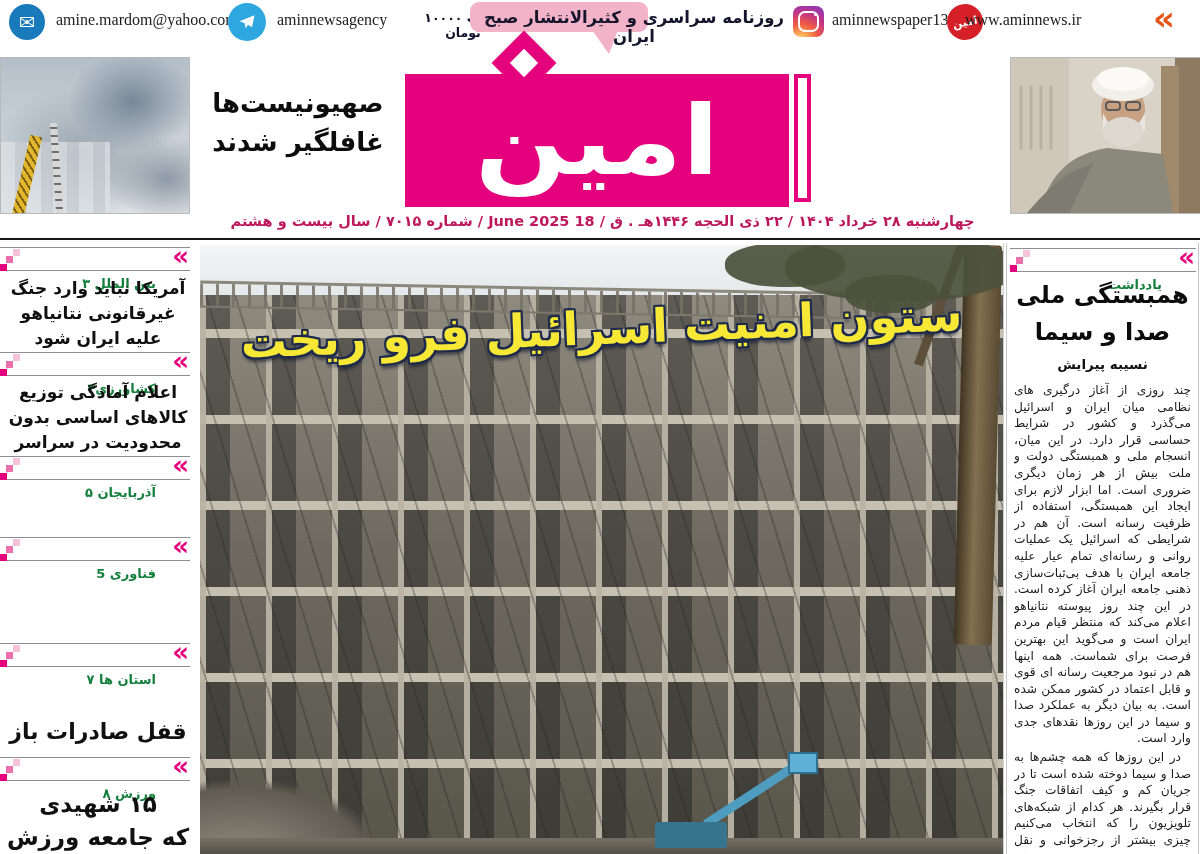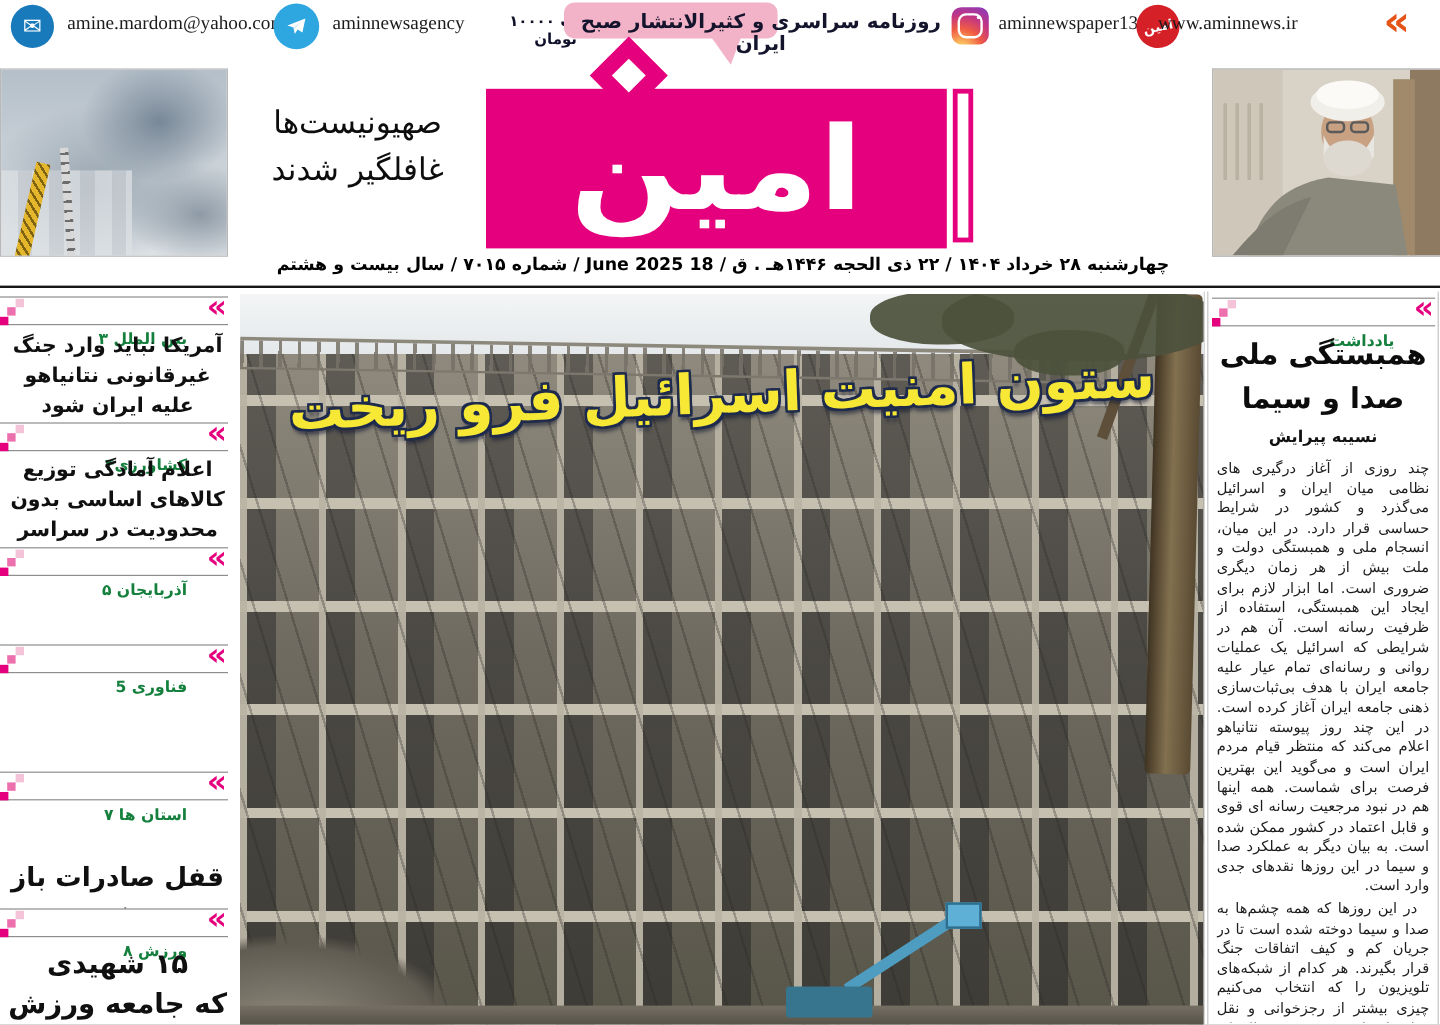--- a/index.html
+++ b/index.html
@@ -38,36 +38,36 @@
        radial-gradient(90px 70px at 70% 28%, rgba(116,132,148,.95), transparent 72%),
        radial-gradient(130px 95px at 42% 62%, rgba(142,156,168,.85), transparent 70%),
        radial-gradient(85px 60px at 88% 78%, rgba(118,132,146,.75), transparent 70%),
        linear-gradient(180deg,#b4bfc9,#ccd3d9 55%,#dde2e6);}
   .smoke-city{position:absolute;left:0;bottom:0;width:58%;height:46%;opacity:.75;
      background:repeating-linear-gradient(90deg,#dde1e4 0 14px,#c9ced3 14px 26px);}
   .smoke-crane1{position:absolute;left:20px;bottom:-4px;width:12px;height:82px;transform:rotate(13deg);
      background:repeating-linear-gradient(45deg,#e3b62c 0 4px,#7c6212 4px 6px);}
   .smoke-crane2{position:absolute;left:52px;bottom:-2px;width:7px;height:92px;transform:rotate(-4deg);
      background:repeating-linear-gradient(0deg,#d8d8d8 0 6px,#6d6d6d 6px 8px);}
-  .mh-headline{position:absolute;direction:rtl;text-align:center;font-weight:normal;color:#0d0d0d;
+  .mh-headline{position:absolute;direction:rtl;text-align:center;font-weight:bold;color:#0d0d0d;
                white-space:pre-line;}
   .mh-left{left:192px;top:84px;width:212px;font-size:26px;line-height:39px;}
   .mh-right{left:812px;top:86px;width:198px;font-size:28px;line-height:41px;}
   .logo-band{position:absolute;left:405px;top:74px;width:384px;height:133px;background:#e5007d;}
   .logo-text{position:absolute;inset:0;display:flex;align-items:center;justify-content:center;
              color:#fff;font-weight:bold;font-size:96px;direction:rtl;transform:scaleX(1.12);}
   .logo-diamond{position:absolute;transform:rotate(45deg);}
   .ld-outer{left:96px;top:-34px;width:46px;height:46px;background:#e5007d;}
   .ld-inner{left:109px;top:-21px;width:20px;height:20px;background:#fff;}
   .pinkbar{position:absolute;left:794px;top:74px;width:17px;height:128px;box-sizing:border-box;
            border:4px solid #e5007d;background:#fff;}
   .ph-cleric{left:1010px;top:57px;width:190px;height:155px;}
   
   .dateline{position:absolute;left:200px;top:213px;width:805px;text-align:center;direction:rtl;
-            font-weight:bold;font-size:14.5px;color:#000000;}
+            font-weight:bold;font-size:14.5px;color:#be185d;}
   .main-rule{position:absolute;left:0;top:238px;width:1200px;height:2px;background:#161616;}
   .vrule{position:absolute;top:243px;bottom:0;width:1px;background:#cfcfcf;}
   
   .secbar{position:absolute;width:190px;height:24px;box-sizing:border-box;background:#fff;
           border-top:1px solid #8e8e8e;border-bottom:1px solid #8e8e8e;}
   .secbar .chev{position:absolute;right:1px;top:-7px;font-size:26px;font-weight:bold;color:#e5007d;direction:ltr;}
   .secbar .seclabel{position:absolute;right:34px;top:3px;direction:rtl;font-weight:bold;font-size:13px;color:#15803d;margin-top:25px;}
   .sq{position:absolute;width:7px;height:7px;}
   .sq1{left:13px;top:1px;background:#f5c3d8;}
   .sq2{left:6px;top:8px;background:#ec6fae;}

